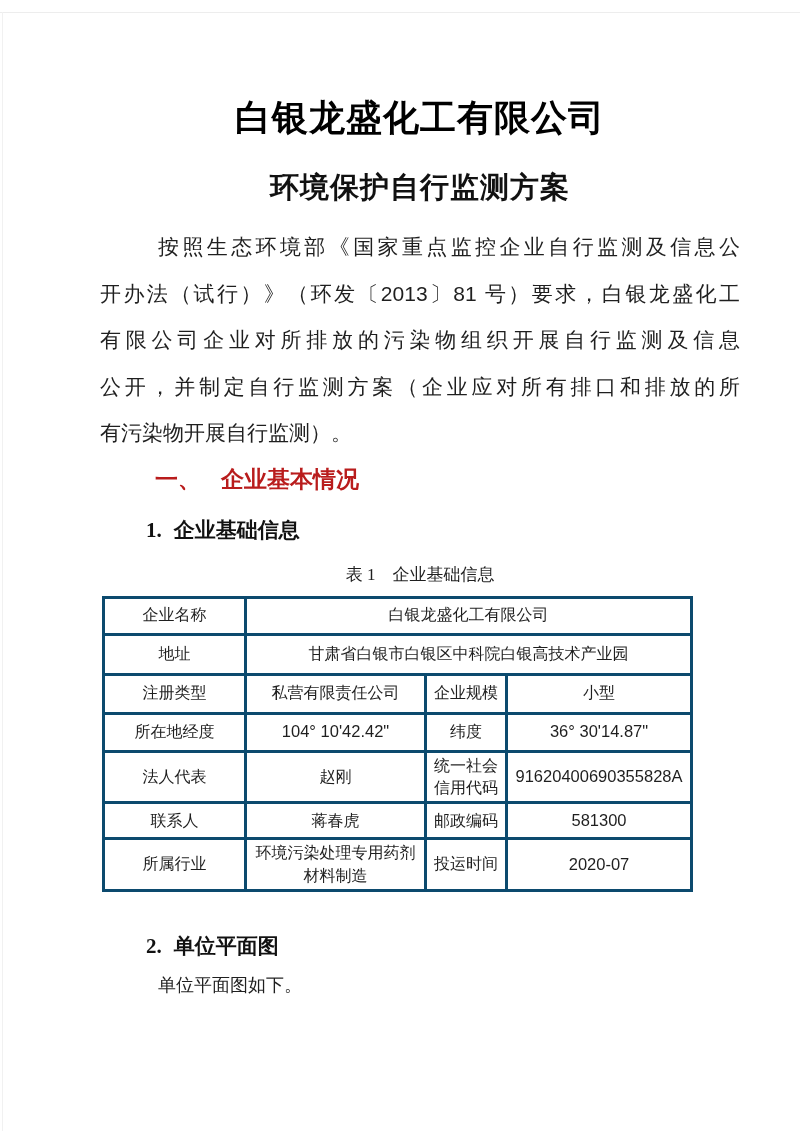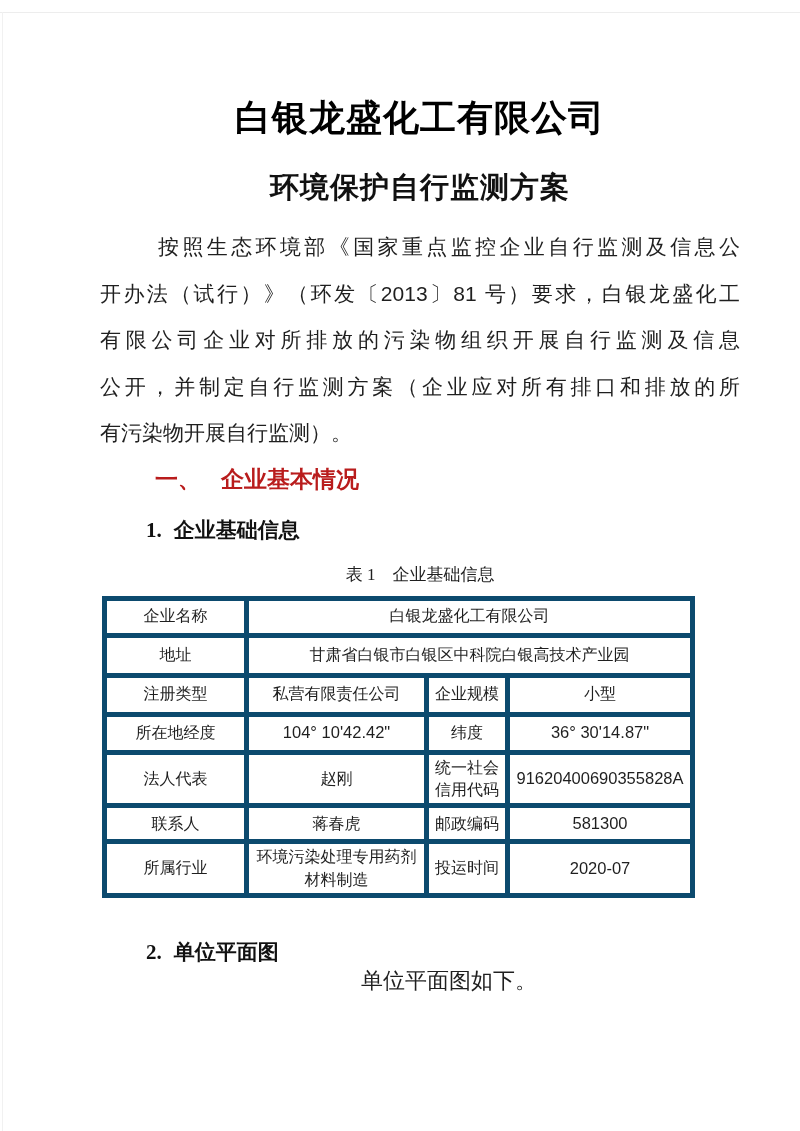--- a/index.html
+++ b/index.html
@@ -37,28 +37,28 @@
   .table-caption{
     margin-top:19px;text-align:center;font-size:17px;color:#1f1f1f;
     font-family:"Liberation Serif","DejaVu Serif",serif;
   }
   table.info{
     margin:10px 0 0 2px;width:588px;border-collapse:collapse;table-layout:fixed;
     font-size:16px;color:#1f1f1f;
     font-family:"Liberation Serif","DejaVu Serif",serif;
   }
   table.info td{
-    border:5px solid #0c4a6e;text-align:center;vertical-align:middle;
+    border:3px solid #0c4a6e;text-align:center;vertical-align:middle;
     padding:2px 5px;line-height:1.4;overflow:hidden;
   }
   table.info .num{font-family:"Liberation Sans","DejaVu Sans",sans-serif;font-size:16.5px;}
   col.c1{width:142px;} col.c2{width:180px;} col.c3{width:81px;} col.c4{width:185px;}
   tr.r1{height:37px;} tr.r2{height:40px;} tr.r3{height:39px;} tr.r4{height:38px;}
   tr.r5{height:44px;} tr.r6{height:36px;} tr.r7{height:46px;}
-  .closing{font-size:22px;text-indent:58px;color:#1f1f1f;text-align:center;}
+  .closing{margin-top:13px;font-size:18px;text-indent:58px;color:#1f1f1f;}
 </style>
 </head>
 <body>
 
 <div class="page">
   <div class="page-edge-top"></div>
   <div class="page-edge-left"></div>
 
   <div class="content">
 

